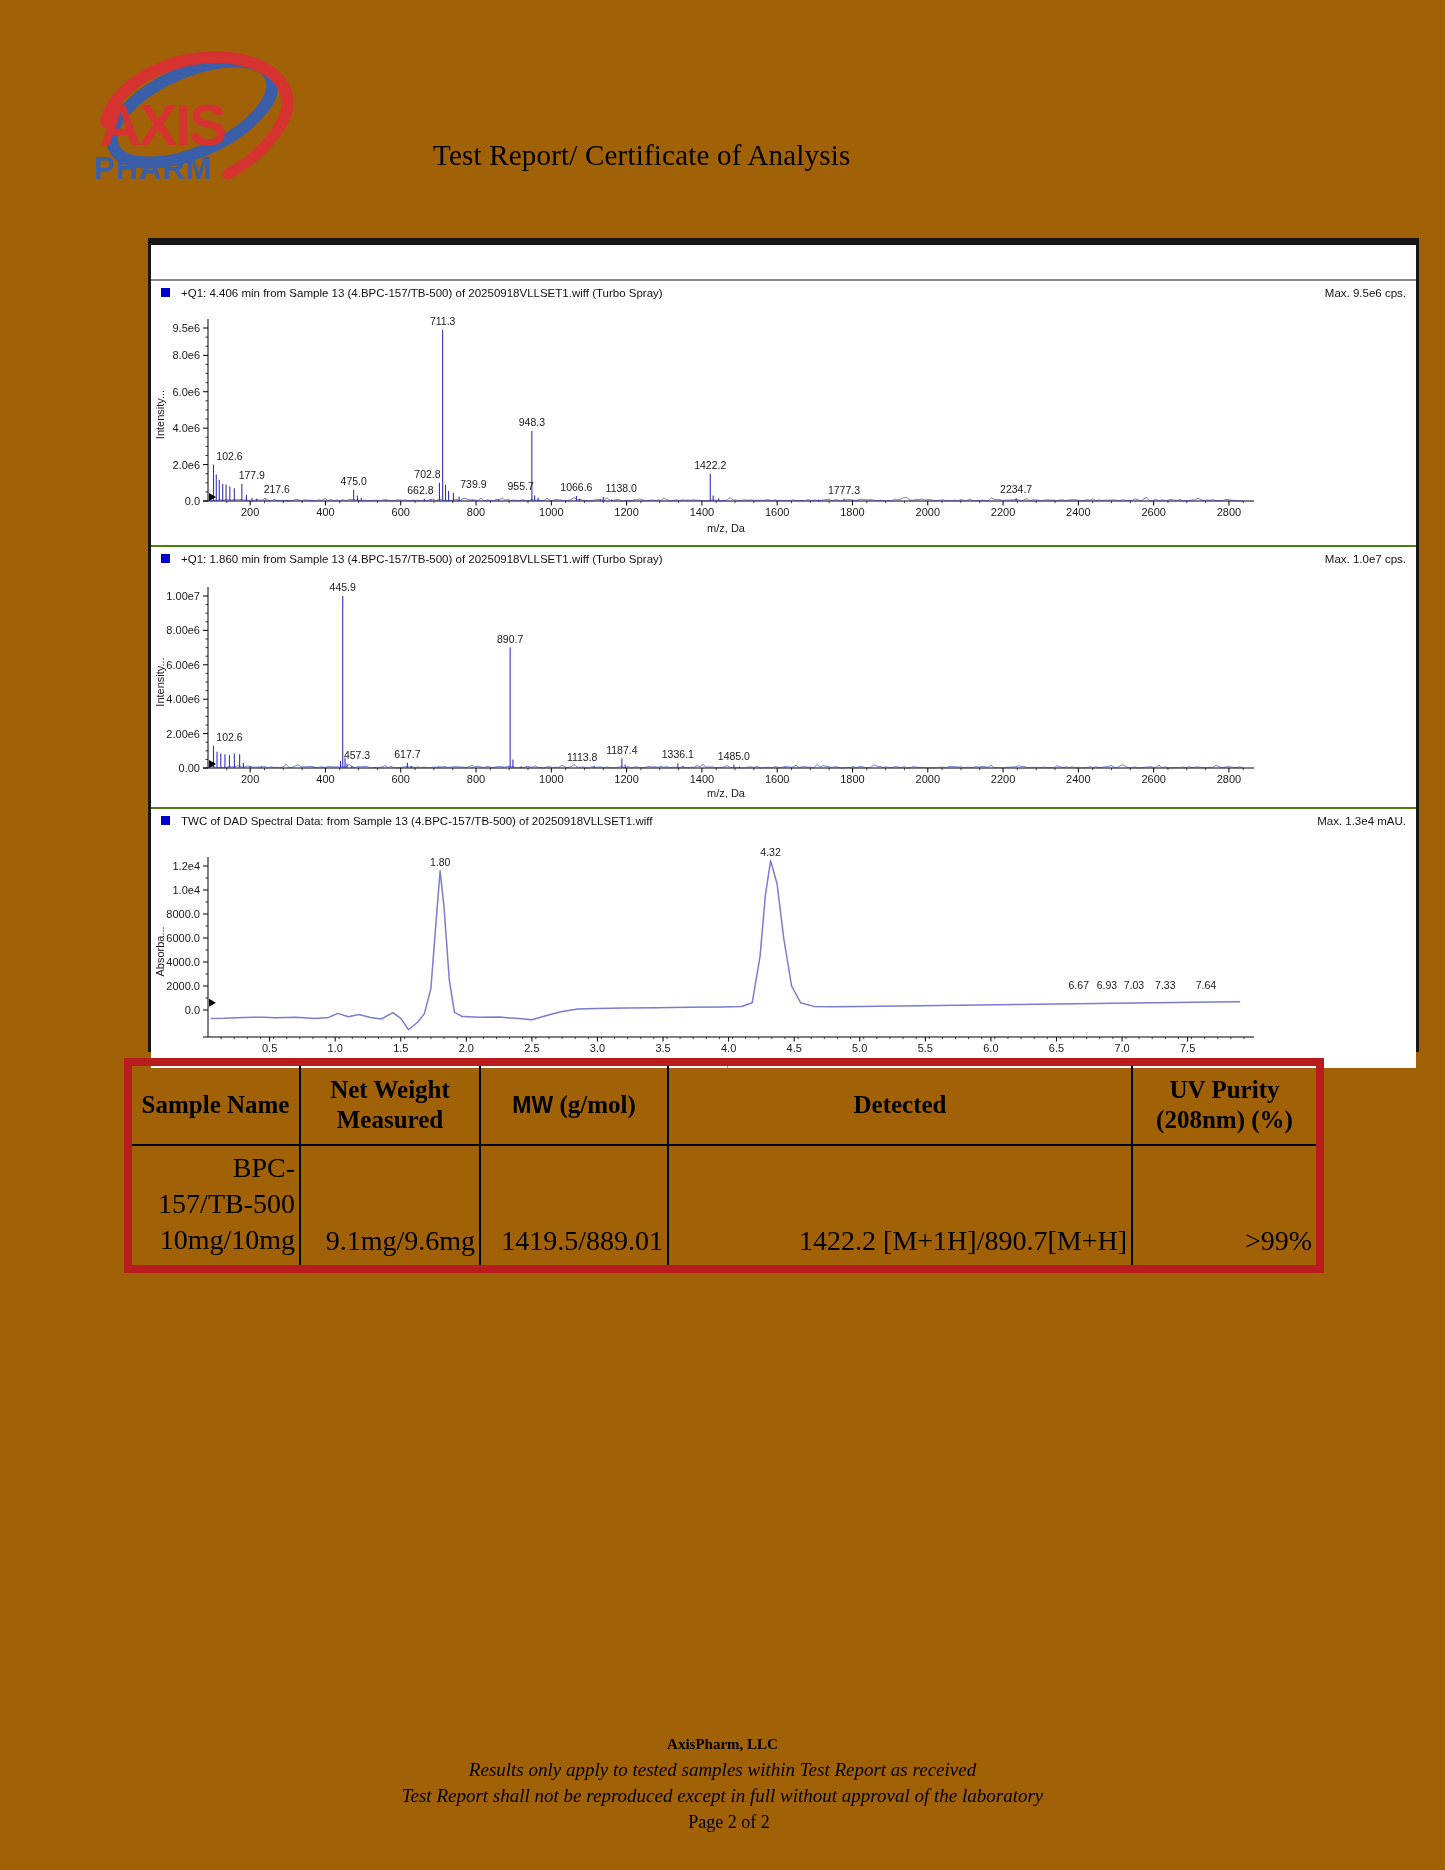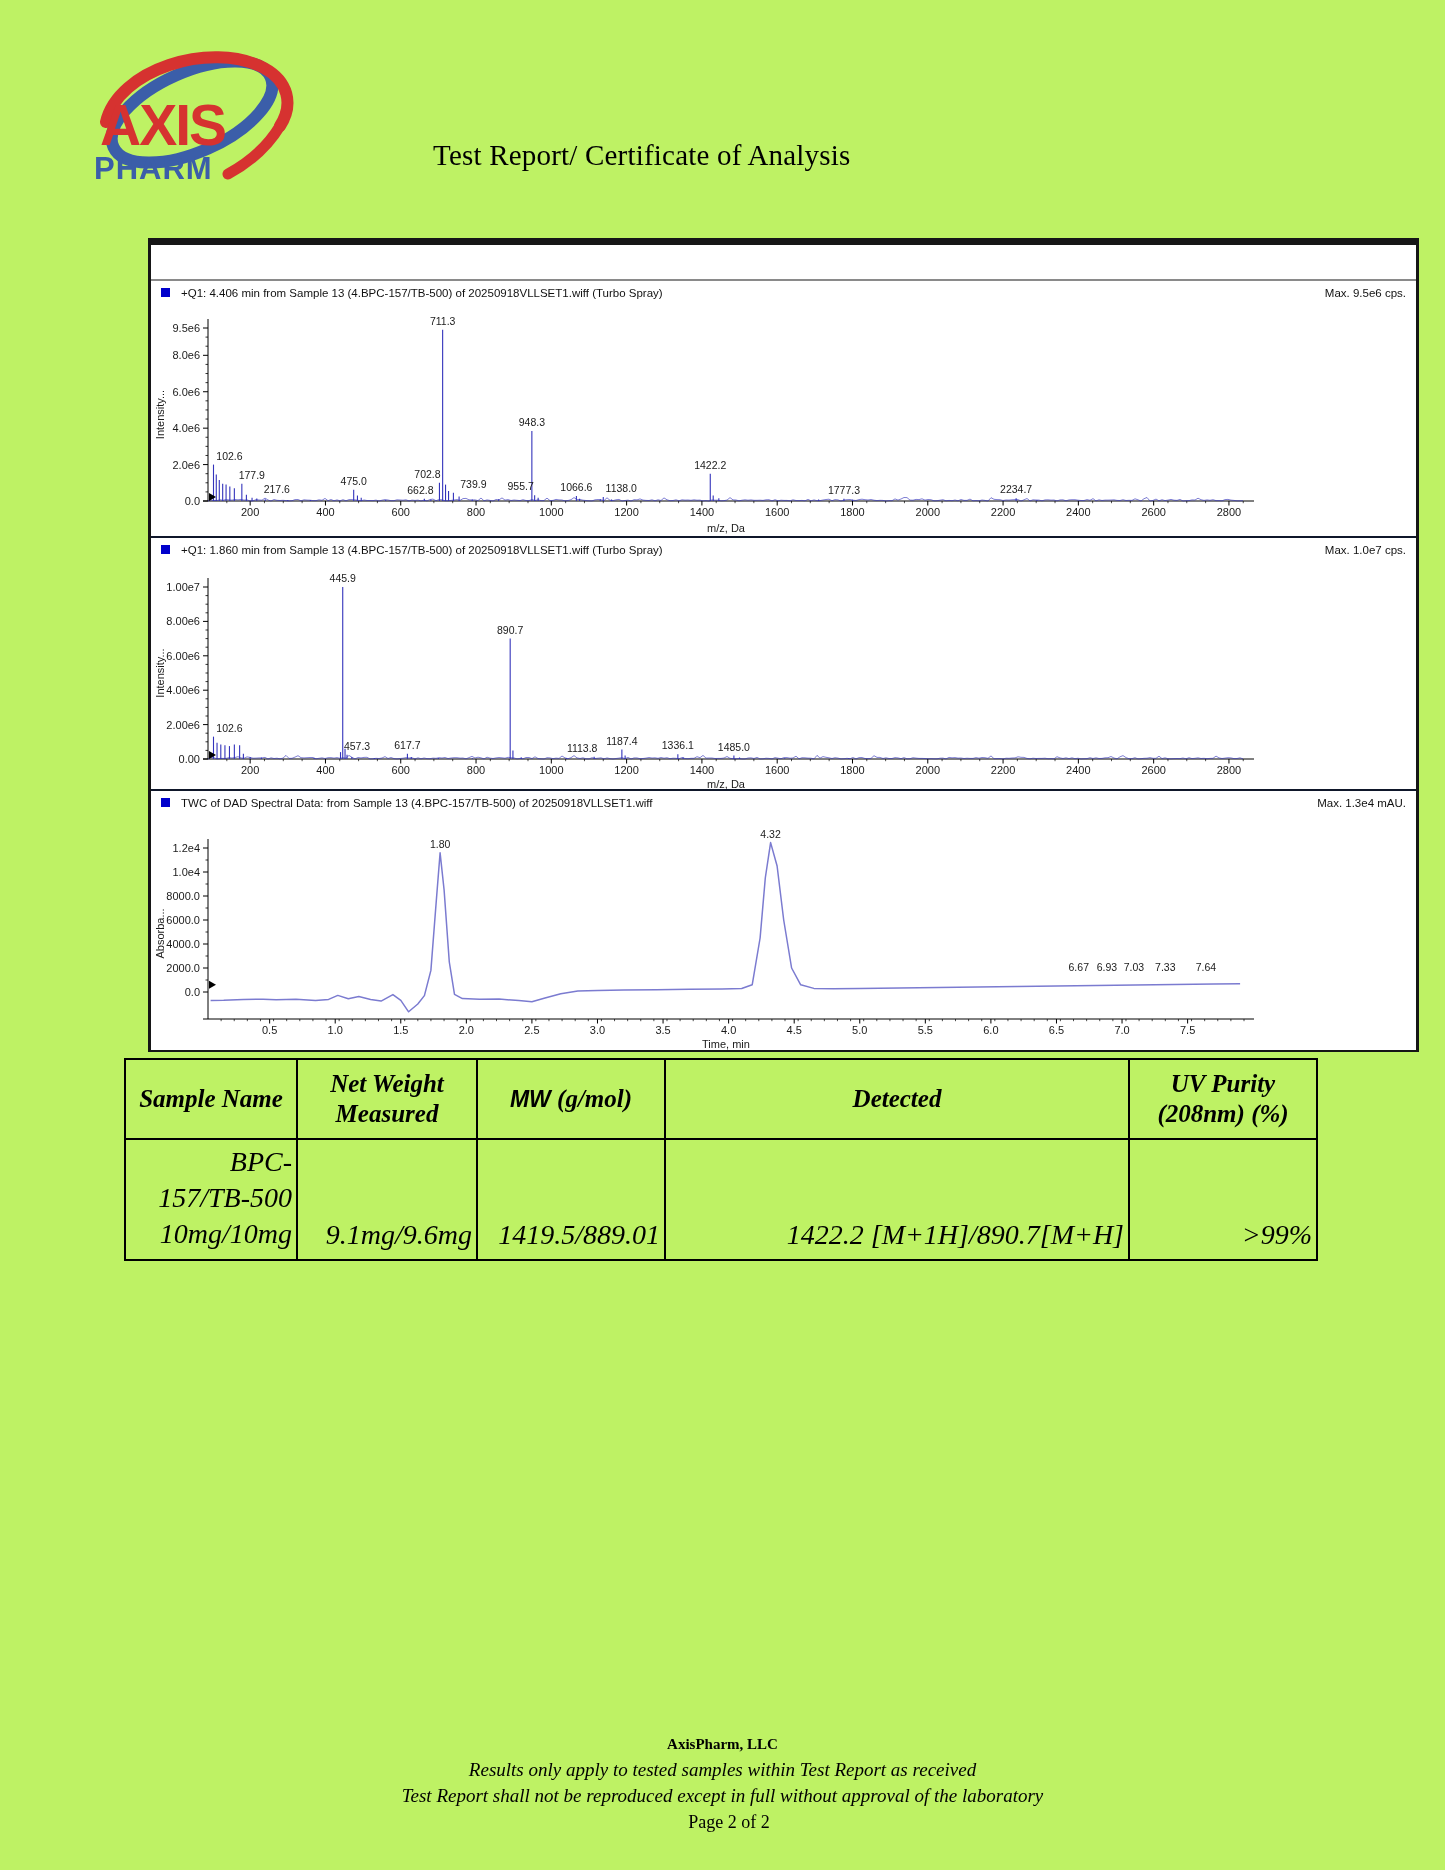--- a/index.html
+++ b/index.html
@@ -1,38 +1,38 @@
 <!DOCTYPE html>
 <html style="--accent-blue: #0000cc; --logo-red: #d63230; --logo-blue: #3b5ea9;"><head>
 <meta charset="utf-8">
 <style>
   html,body{margin:0;padding:0;background:#ffffff;}
-  .page{position:relative;width:1445px;height:1870px;background:#bef264;overflow:hidden;
+  .page{position:relative;width:1445px;height:1870px;background:#a16207;overflow:hidden;
         font-family:"Liberation Serif", serif;color:#000;}
 
   .logo{position:absolute;left:92px;top:48px;}
 
   .page-title{position:absolute;left:433px;top:139px;font-size:29px;letter-spacing:.2px;}
 
   .chart-panel{position:absolute;left:148px;top:238px;width:1271px;height:814px;
                border:3px solid #161616;border-top-width:7px;background:#fff;box-sizing:border-box;}
   .panel-strip{height:34px;border-bottom:2px solid #8a8a8a;}
   .chart-section{position:relative;background:#fff;}
-  .chart-section.sep{border-top:2px solid #0f172a;}
+  .chart-section.sep{border-top:2px solid #4d7c0f;margin-top:9px;}
   .chart-header{position:relative;height:24px;font-family:"Liberation Sans", sans-serif;
                 font-size:11.5px;color:#111;}
   .blue-sq{position:absolute;left:10px;top:7px;width:9px;height:9px;background:var(--accent-blue,#0000cc);}
   .chart-title{position:absolute;left:30px;top:6px;white-space:nowrap;}
   .chart-max{position:absolute;right:10px;top:6px;}
   svg.chart{display:block;}
 
   table.results{position:absolute;left:124px;top:1058px;width:1192px;border-collapse:collapse;
                 table-layout:fixed;}
   table.results th, table.results td{border:2px solid #000;}
-  table.results{border:2px solid #b91c1c;font-style:italic;}
+  table.results{border:8px solid #b91c1c;}
   table.results th{font-weight:bold;font-size:25px;padding:9px 4px;text-align:center;vertical-align:middle;line-height:1.2;}
   th .h-sans{font-family:"Liberation Sans", sans-serif;font-size:23px;}
   table.results td{font-size:28px;text-align:right;vertical-align:bottom;padding:4px 4px 8px 4px;}
   td.sample{text-align:left;vertical-align:top;padding:2px 4px 6px 8px;font-size:29px;line-height:1.28;}
 
   .notes{position:absolute;left:170px;top:1292px;font-size:28px;line-height:47px;}
 
   .footer{position:absolute;left:0;top:1736px;width:100%;text-align:center;}
   .footer-company{font-weight:bold;font-size:15px;margin-bottom:4px;}
   .footer-note{font-style:italic;font-size:19px;line-height:26px;}

